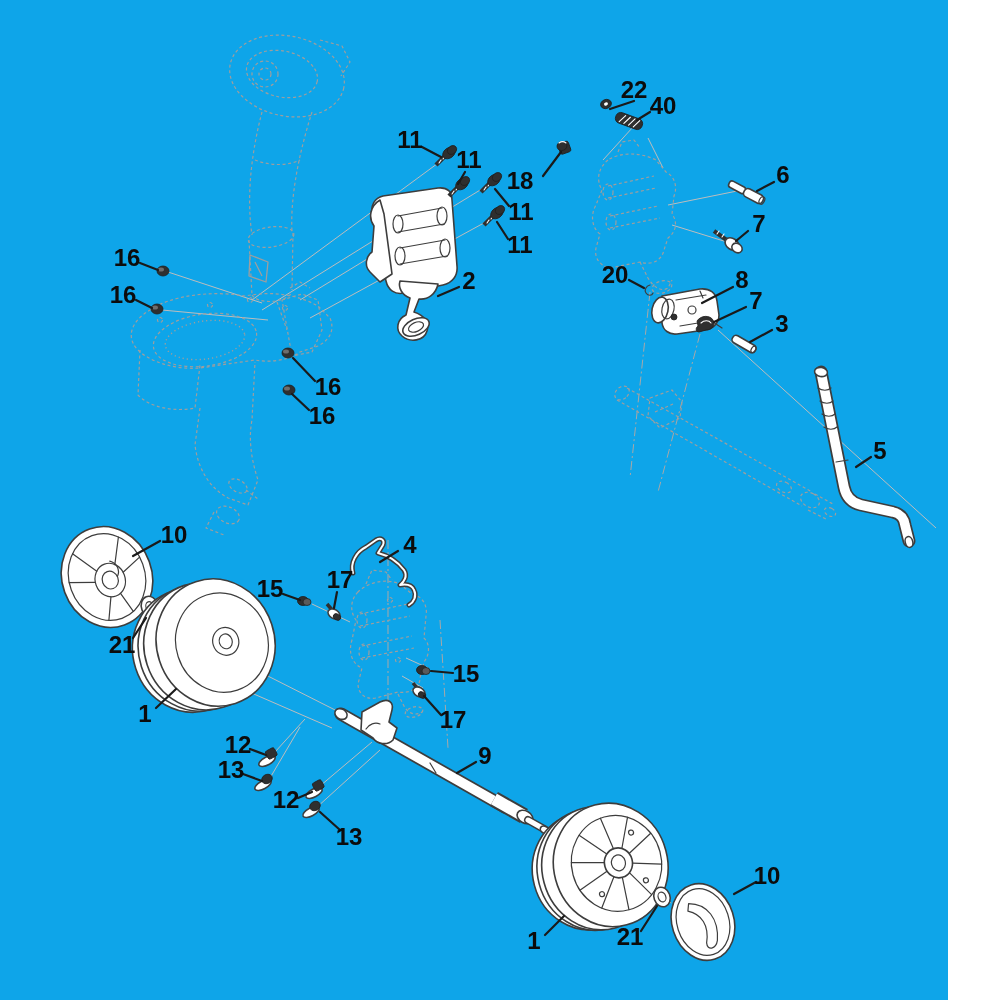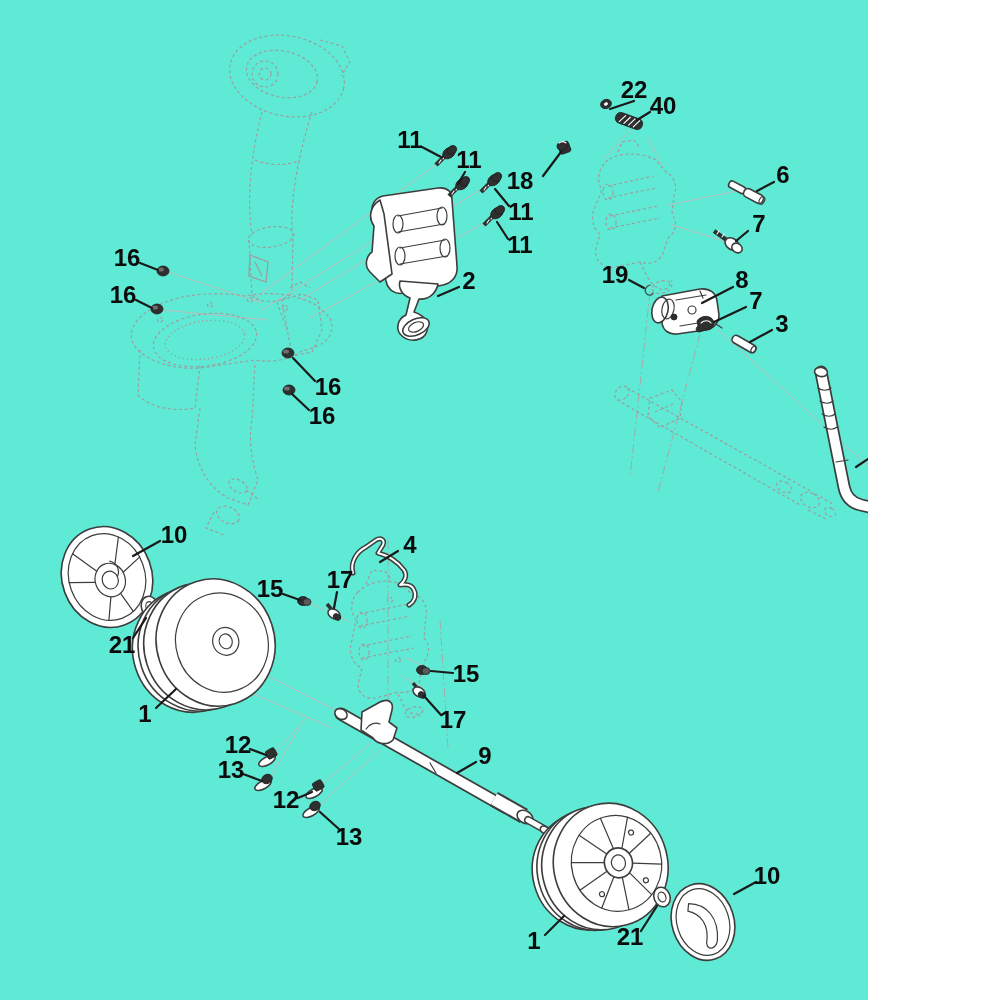--- a/index.html
+++ b/index.html
@@ -1,16 +1,16 @@
 <!DOCTYPE html>
 <html><head>
 <meta charset="utf-8">
 <style>
   html,body{margin:0;padding:0;background:#fff;}
-  #stage{position:relative;width:868px;height:1000px;background:#5eead4;overflow:hidden;
+  #stage{position:relative;width:948px;height:1000px;background:#0ea5e9;overflow:hidden;
          font-family:"Liberation Sans","DejaVu Sans",sans-serif;}
   #art{position:absolute;left:0;top:0;}
   .callout{position:absolute;transform:translate(-50%,-50%);font-size:24px;font-weight:bold;
            color:#0c0c0c;letter-spacing:0px;line-height:1;user-select:none;white-space:nowrap;}
   
   .ghost{fill:none;stroke:#9e9e9e;stroke-width:1.2;stroke-dasharray:3 2.6;stroke-linejoin:round;}
   .ghostsolid{fill:none;stroke:#9e9e9e;stroke-width:1.3;stroke-linejoin:round;}
   .dotring{fill:none;stroke:#9e9e9e;stroke-width:1.4;stroke-dasharray:1.2 3;}
   .proj{fill:none;stroke:#bdbdbd;stroke-width:1;}
   .projdash{fill:none;stroke:#b0b0b0;stroke-width:1;stroke-dasharray:4 3;}
@@ -429,21 +429,21 @@
   <div class="callout" style="left:663px;top:106px">40</div>
   <div class="callout" style="left:410px;top:140px">11</div>
   <div class="callout" style="left:469px;top:160px">11</div>
   <div class="callout" style="left:520px;top:181px">18</div>
   <div class="callout" style="left:783px;top:175px">6</div>
   <div class="callout" style="left:521px;top:212px">11</div>
   <div class="callout" style="left:759px;top:224px">7</div>
   <div class="callout" style="left:127px;top:258px">16</div>
   <div class="callout" style="left:520px;top:245px">11</div>
   <div class="callout" style="left:469px;top:281px">2</div>
-  <div class="callout" style="left:615px;top:275px">19</div>
+  <div class="callout" style="left:615px;top:275px">20</div>
   <div class="callout" style="left:742px;top:280px">8</div>
   <div class="callout" style="left:123px;top:295px">16</div>
   <div class="callout" style="left:756px;top:301px">7</div>
   <div class="callout" style="left:782px;top:324px">3</div>
   <div class="callout" style="left:328px;top:387px">16</div>
   <div class="callout" style="left:322px;top:416px">16</div>
   <div class="callout" style="left:880px;top:451px">5</div>
   <div class="callout" style="left:174px;top:535px">10</div>
   <div class="callout" style="left:410px;top:545px">4</div>
   <div class="callout" style="left:340px;top:580px">17</div>

